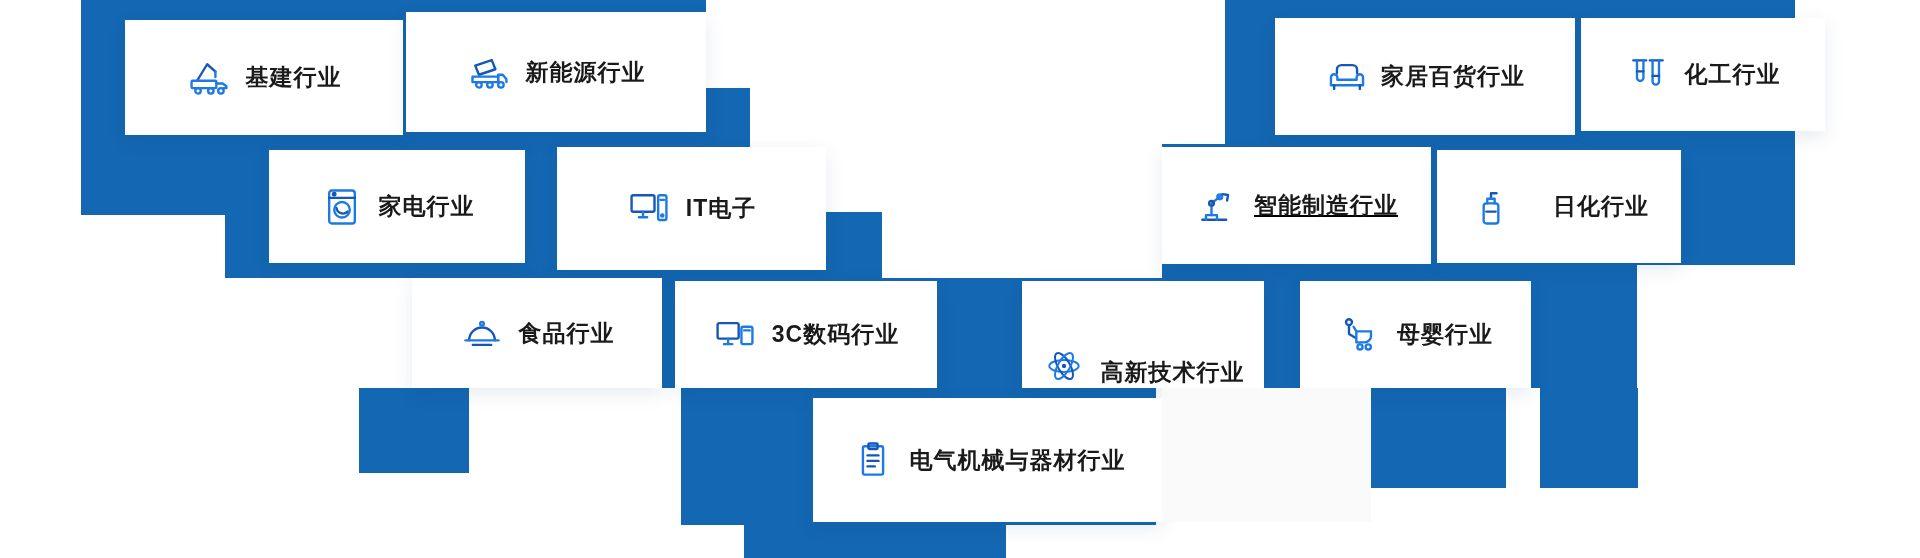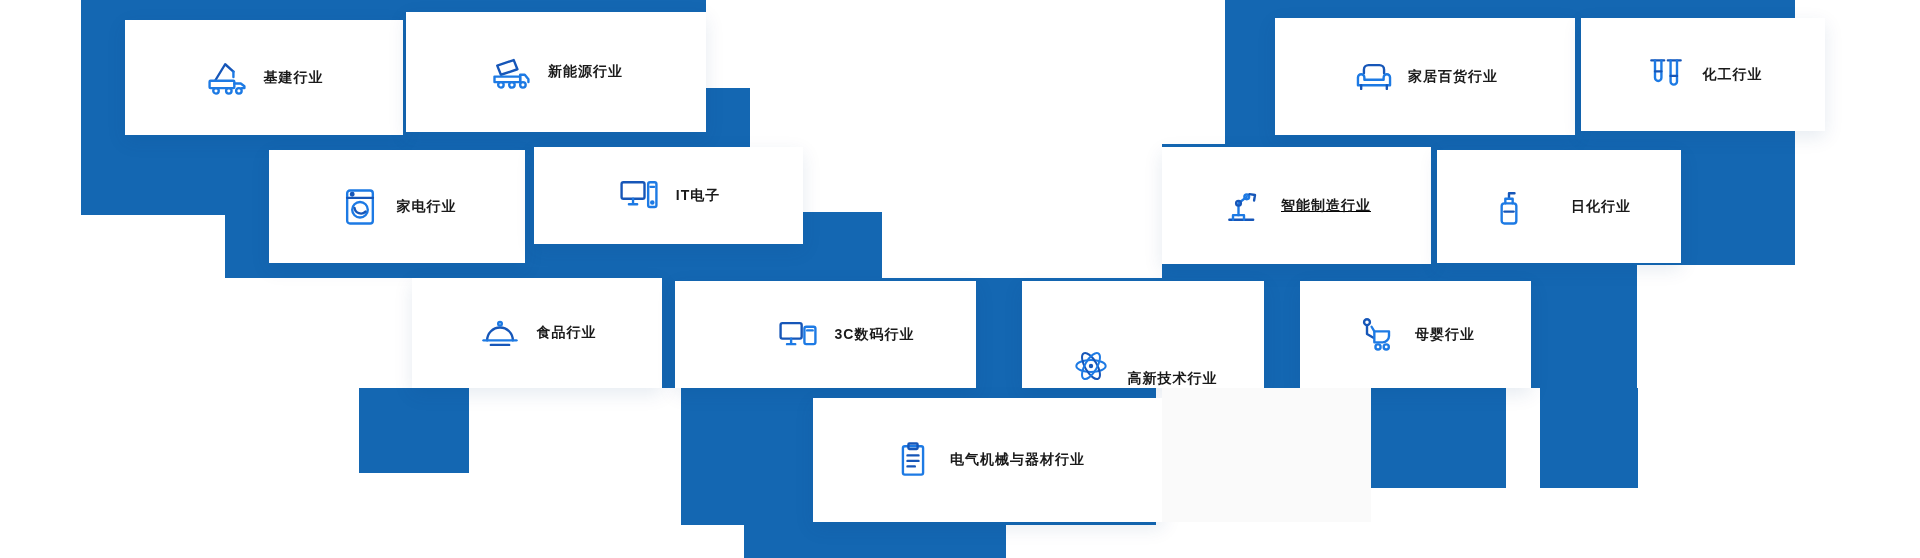--- a/index.html
+++ b/index.html
@@ -31,21 +31,21 @@
   }
   .card .icon{
     display:inline-flex;
     align-items:center;
     justify-content:center;
     width:44px;height:44px;
     flex:0 0 auto;
   }
   .card .icon svg{width:44px;height:44px;}
   .card .label{
-    font-size:14px;
+    font-size:23px;
     font-weight:600;
     color:var(--label-color,#1a1a1a);
     letter-spacing:1px;
     white-space:nowrap;
   }
 </style>
 </head>
 <body>
 
 <div class="stage">
@@ -134,21 +134,21 @@
         <path d="M10 14h28" stroke="#1656b8"></path>
         <circle cx="15.5" cy="10" r="1.4" stroke="#1656b8"></circle>
         <circle cx="24" cy="27" r="8.5"></circle>
         <path d="M18 25a7 7 0 0 0 12 4" stroke="#1656b8"></path>
       </g>
         </svg>
     </span>
     <span class="label">家电行业</span>
   </div>
 
-  <div class="card" style="left:534px;top:147px;width:269px;height:97px;">
+  <div class="card" style="left:557px;top:147px;width:269px;height:123px;">
     <span class="icon">
       <svg viewBox="0 0 48 48">
           <g fill="none" stroke="#1d7ae4" stroke-width="2.6" stroke-linecap="round" stroke-linejoin="round">
         <rect x="5" y="9" width="25" height="18" rx="2" stroke="#1656b8"></rect>
         <path d="M13 33h9M17.5 27v6"></path>
         <rect x="34" y="9" width="9" height="27" rx="2"></rect>
         <path d="M36.5 14h4"></path>
         <circle cx="38.5" cy="31" r="1.2"></circle>
       </g>
         </svg>
@@ -193,21 +193,21 @@
         <path d="M10 32a14 14 0 0 1 28 0" stroke="#1656b8"></path>
         <circle cx="24" cy="14" r="2"></circle>
         <path d="M6 32h36"></path>
         <path d="M14 37h20" stroke="#1656b8"></path>
       </g>
         </svg>
     </span>
     <span class="label">食品行业</span>
   </div>
 
-  <div class="card" style="left:675px;top:281px;width:262px;height:107px;padding-left:39px;">
+  <div class="card" style="left:675px;top:281px;width:262px;height:107px;">
     <span class="icon">
       <svg viewBox="0 0 48 48">
           <g fill="none" stroke="#1d7ae4" stroke-width="2.6" stroke-linecap="round" stroke-linejoin="round">
         <rect x="5" y="11" width="23" height="17" rx="2" stroke="#1656b8"></rect>
         <path d="M12 34h9m-4.5-6v6"></path>
         <rect x="31" y="15" width="12" height="19" rx="2"></rect>
         <path d="M34 19h6"></path>
       </g>
         </svg>
     </span>

